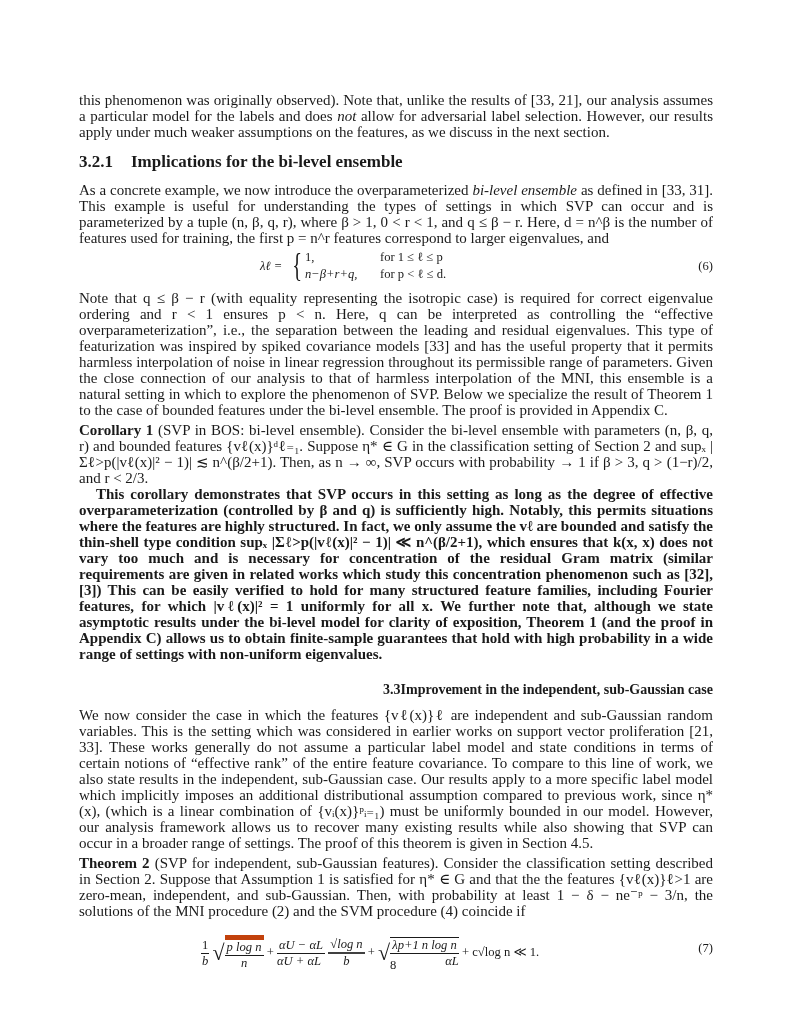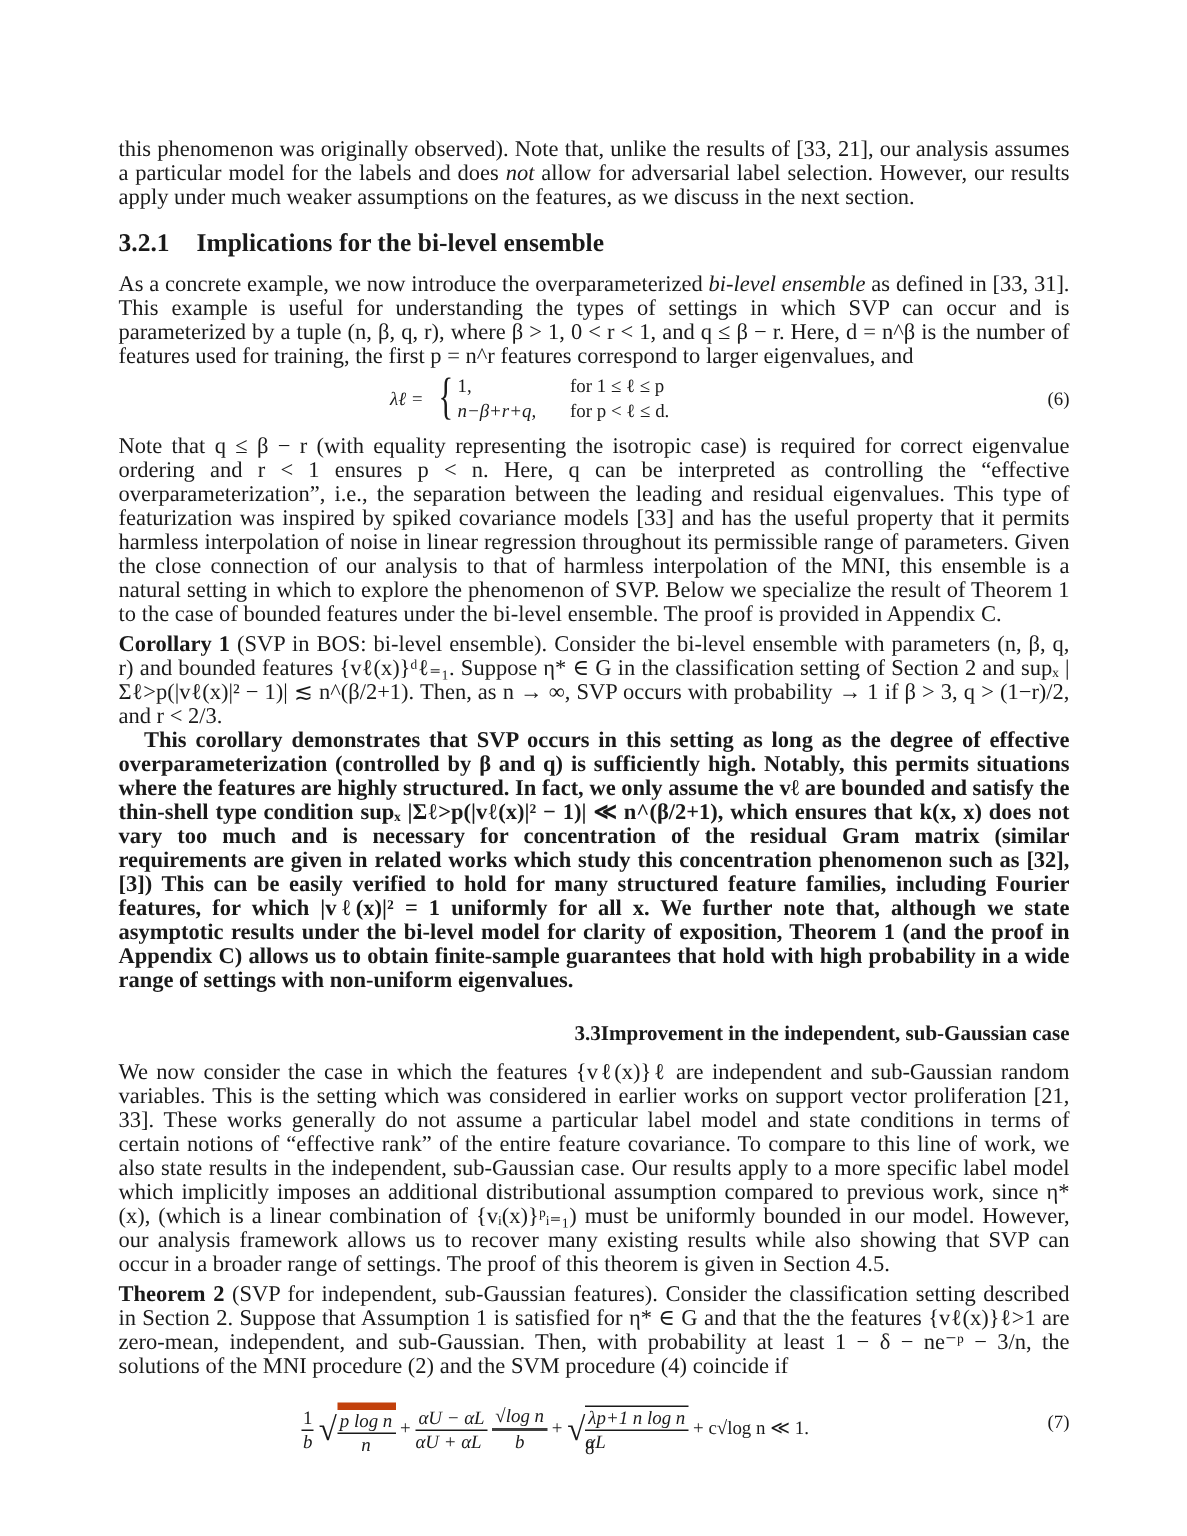--- a/index.html
+++ b/index.html
@@ -74,21 +74,21 @@
       <span style="font-style:normal;"> + </span>
       <span style="display:inline-block;vertical-align:middle;">
         <span style="display:block;border-bottom:1px solid #1a1a1a;padding:0 2px;">αU − αL</span>
         <span style="display:block;">αU + αL</span>
       </span>
       <span style="display:inline-block;vertical-align:middle;text-align:center;">
         <span style="display:block;border-bottom:2px solid #404040;padding:0 2px;">√log n</span>
         <span style="display:block;">b</span>
       </span>
       <span style="font-style:normal;"> + </span>
-      <span style="display:inline-block;vertical-align:middle;font-style:normal;font-size:22px;">√</span><span style="display:inline-block;vertical-align:middle;text-align:left;border-top:1px solid #1a1a1a;">
+      <span style="display:inline-block;vertical-align:middle;font-style:normal;font-size:22px;">√</span><span style="display:inline-block;vertical-align:middle;text-align:right;border-top:1px solid #1a1a1a;">
         <span style="display:block;border-bottom:1px solid #1a1a1a;padding:0 2px;">λp+1 n log n</span>
         <span style="display:block;">αL</span>
       </span>
       <span style="font-style:normal;">+ c√log n ≪ 1.</span>
     </span>
     <span class="eqnum">(7)</span>
   </div>
 
 </div>
 

